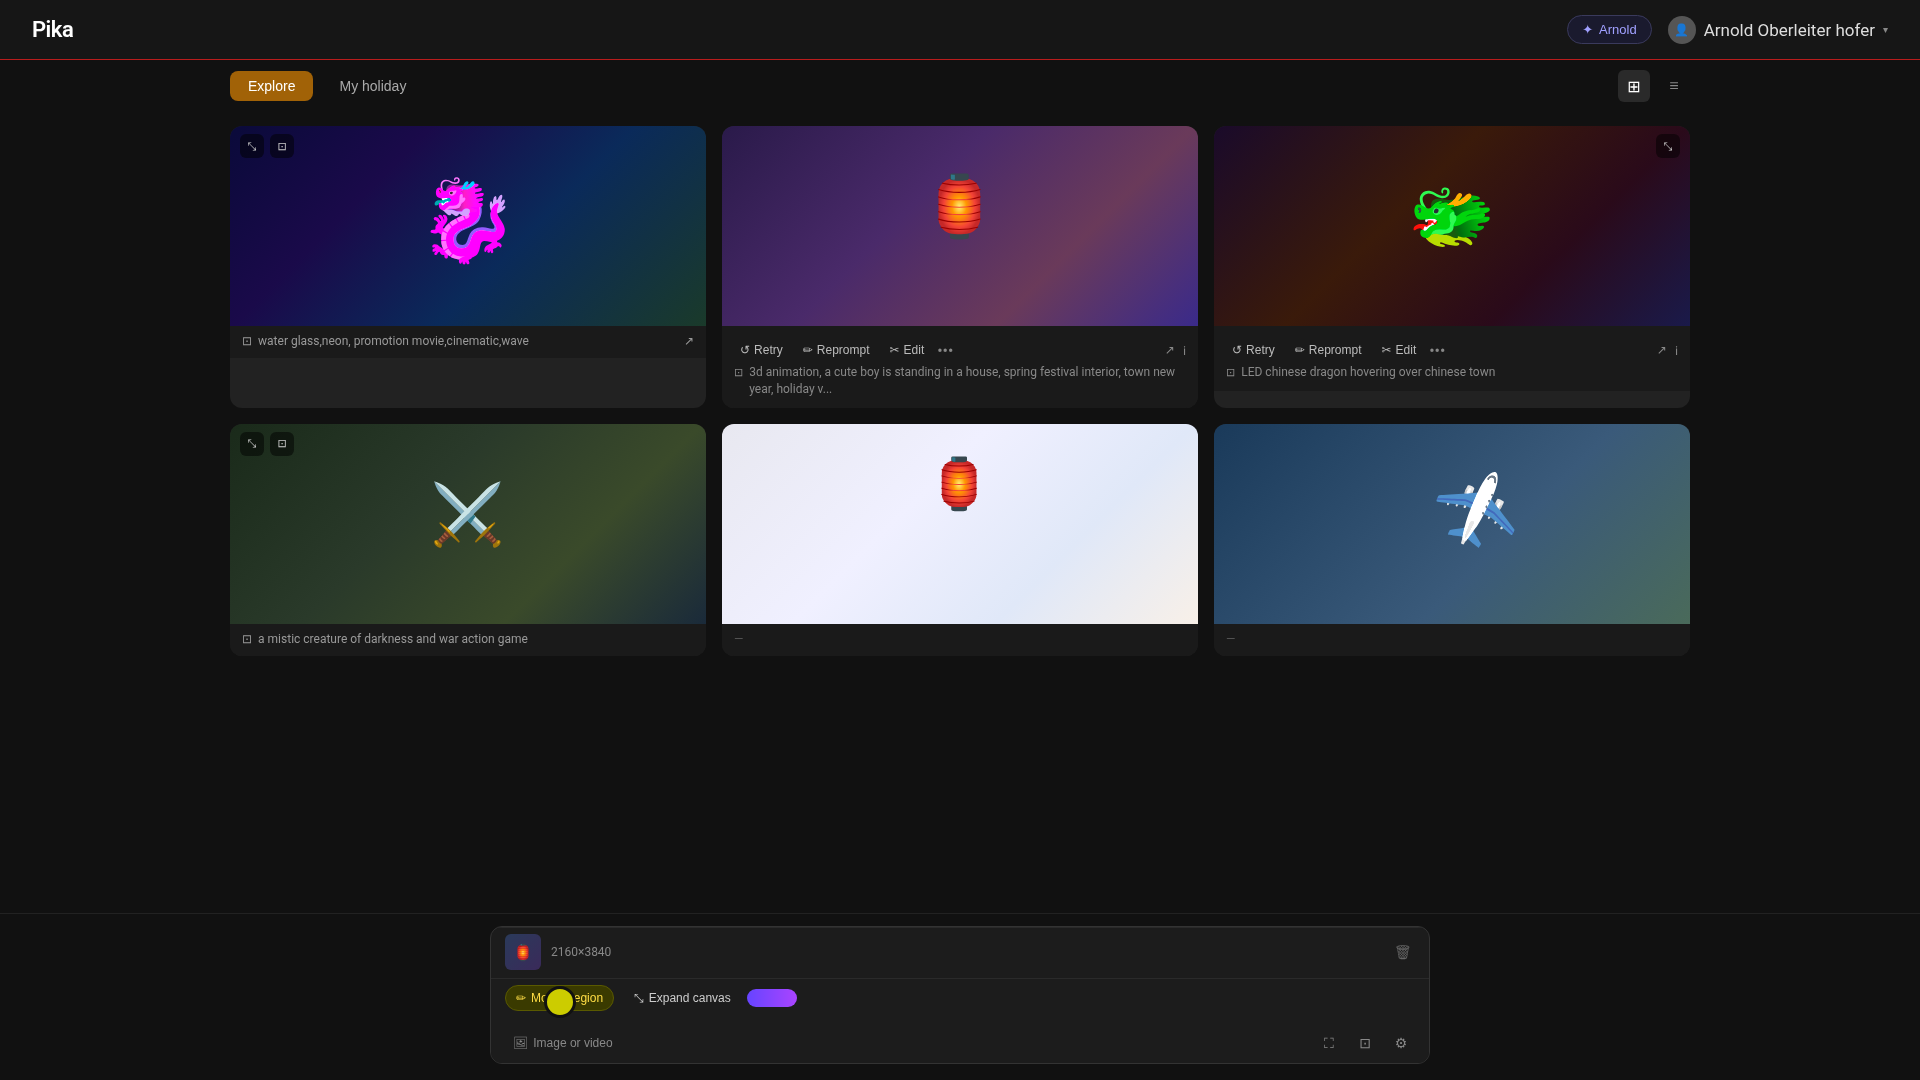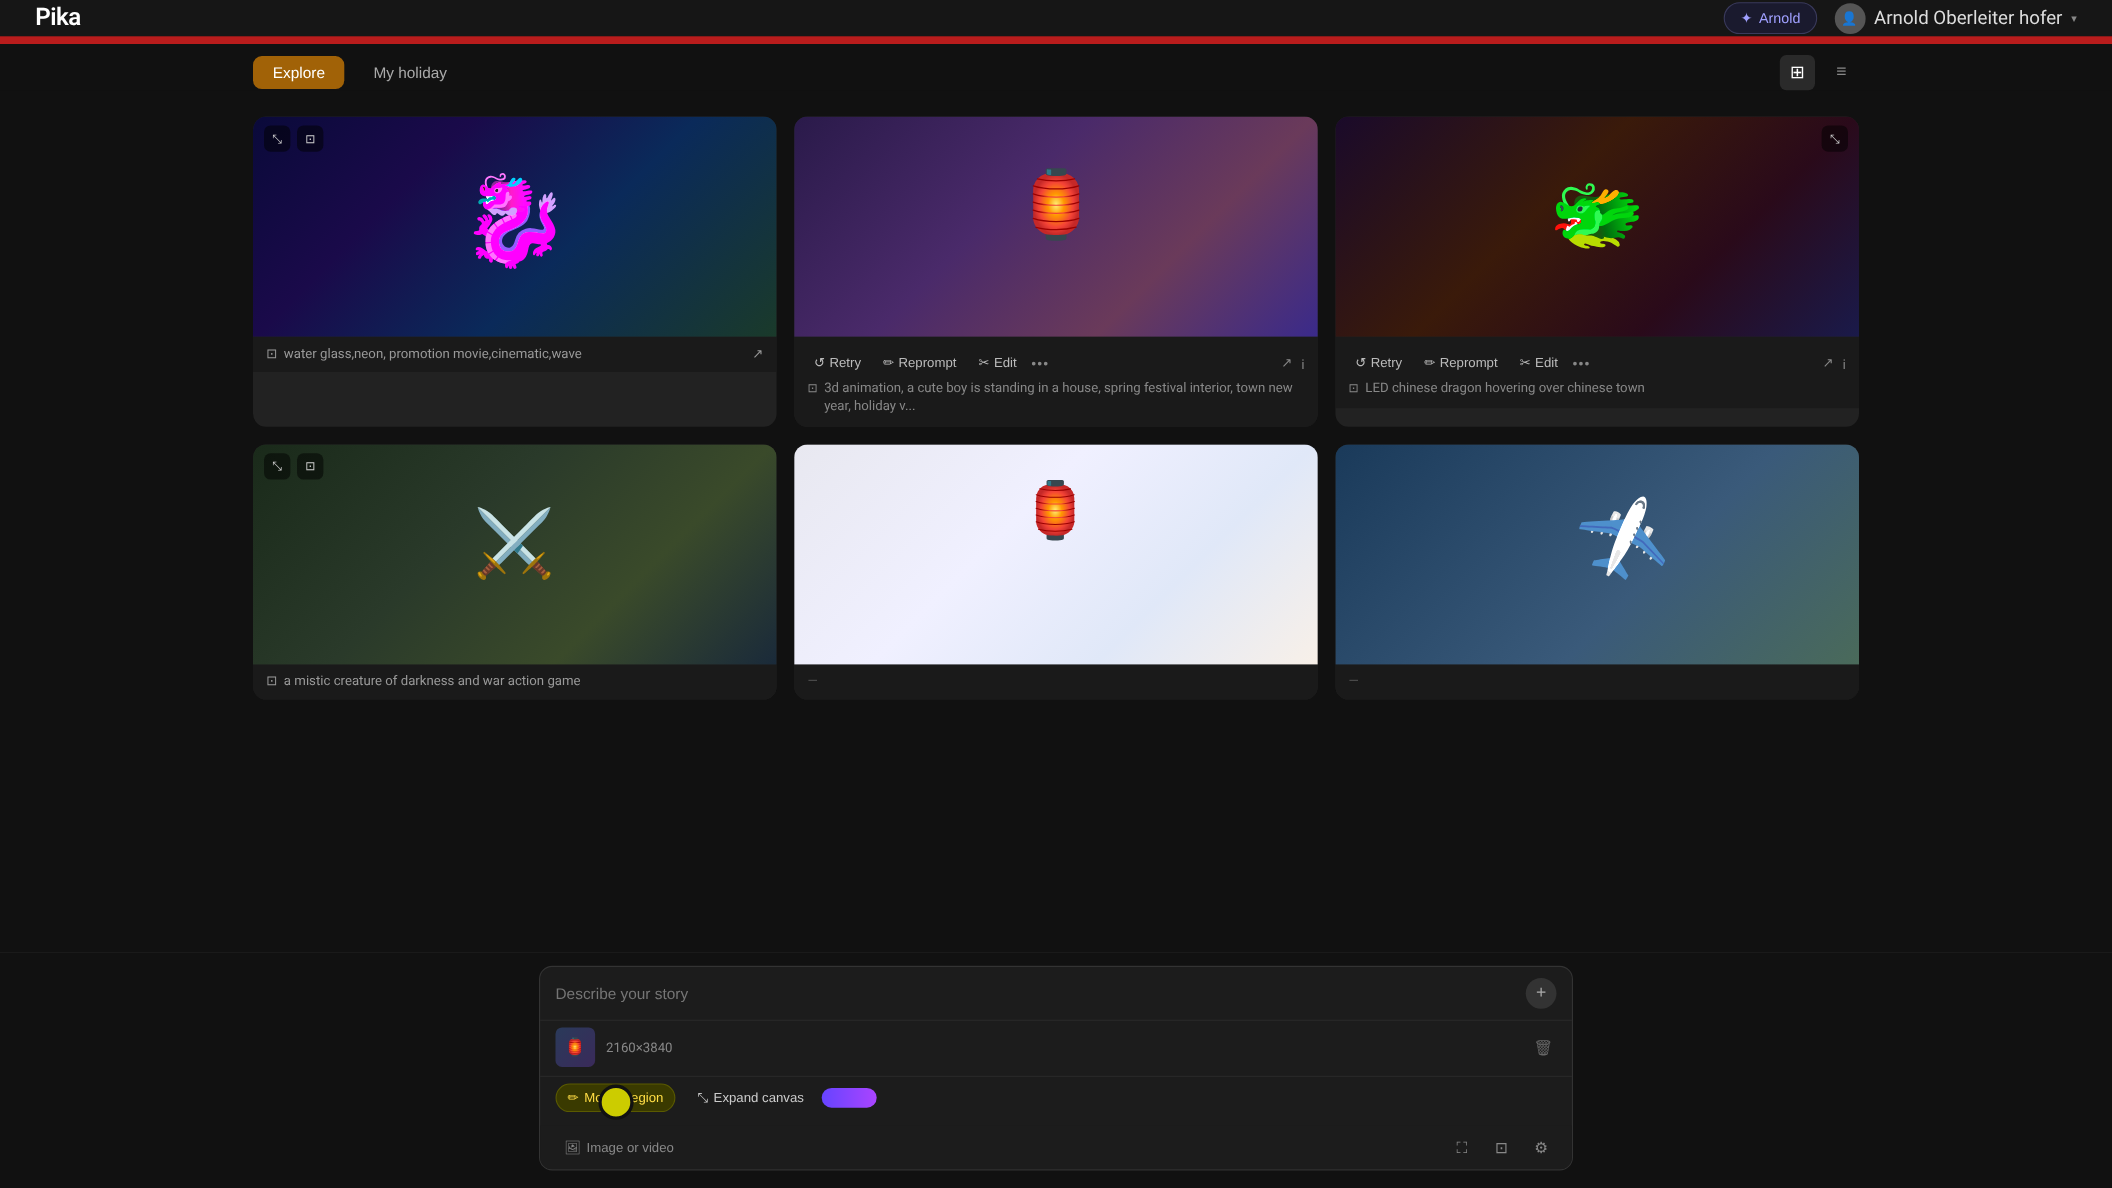--- a/index.html
+++ b/index.html
@@ -13,22 +13,22 @@
       position: relative;
     }
 
     
     .topbar {
       display: flex;
       align-items: center;
       justify-content: space-between;
       padding: 12px 32px;
       background: #161616;
-      border-bottom: 7px solid #b91c1c;
-      height: 40px;
+      border-bottom: 1px solid #b91c1c;
+      height: 60px;
     }
     .logo {
       font-size: 22px;
       font-weight: 600;
       color: #ffffff;
       letter-spacing: -0.5px;
     }
     .topbar-right {
       display: flex;
       align-items: center;
@@ -605,24 +605,20 @@
         </div>
       </div>
     </div>
 
   </div>
 </div>
 
 <div class="bottom-bar">
   <div class="input-container">
 
-    <div class="input-row">
-      <input class="story-input" type="text" placeholder="Describe your story" style="">
-      <button class="plus-btn">+</button>
-    </div>
 
     <div class="image-row">
       <div class="image-thumb"></div>
       <span class="image-info">2160×3840</span>
       <div class="delete-btn">🗑</div>
     </div>
 
     <div class="tools-row">
       <button class="tool-btn active-yellow" style="position:relative">
         <span>✏</span>

